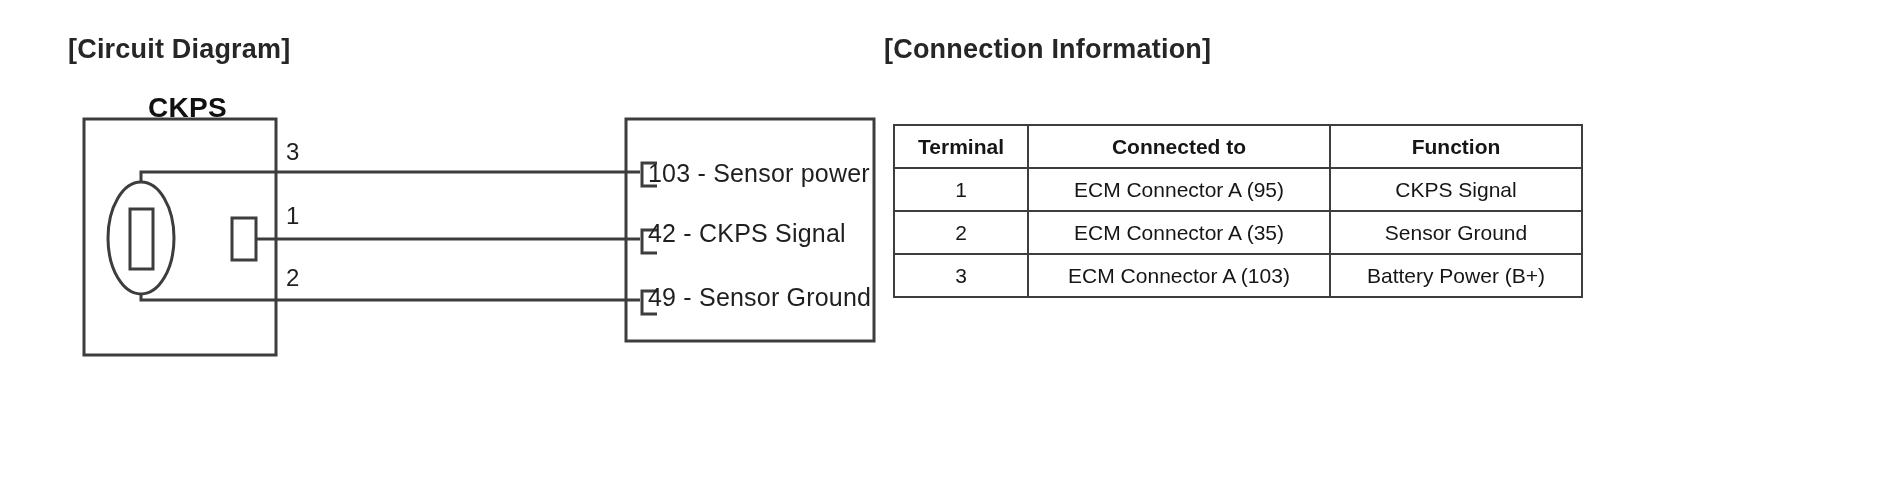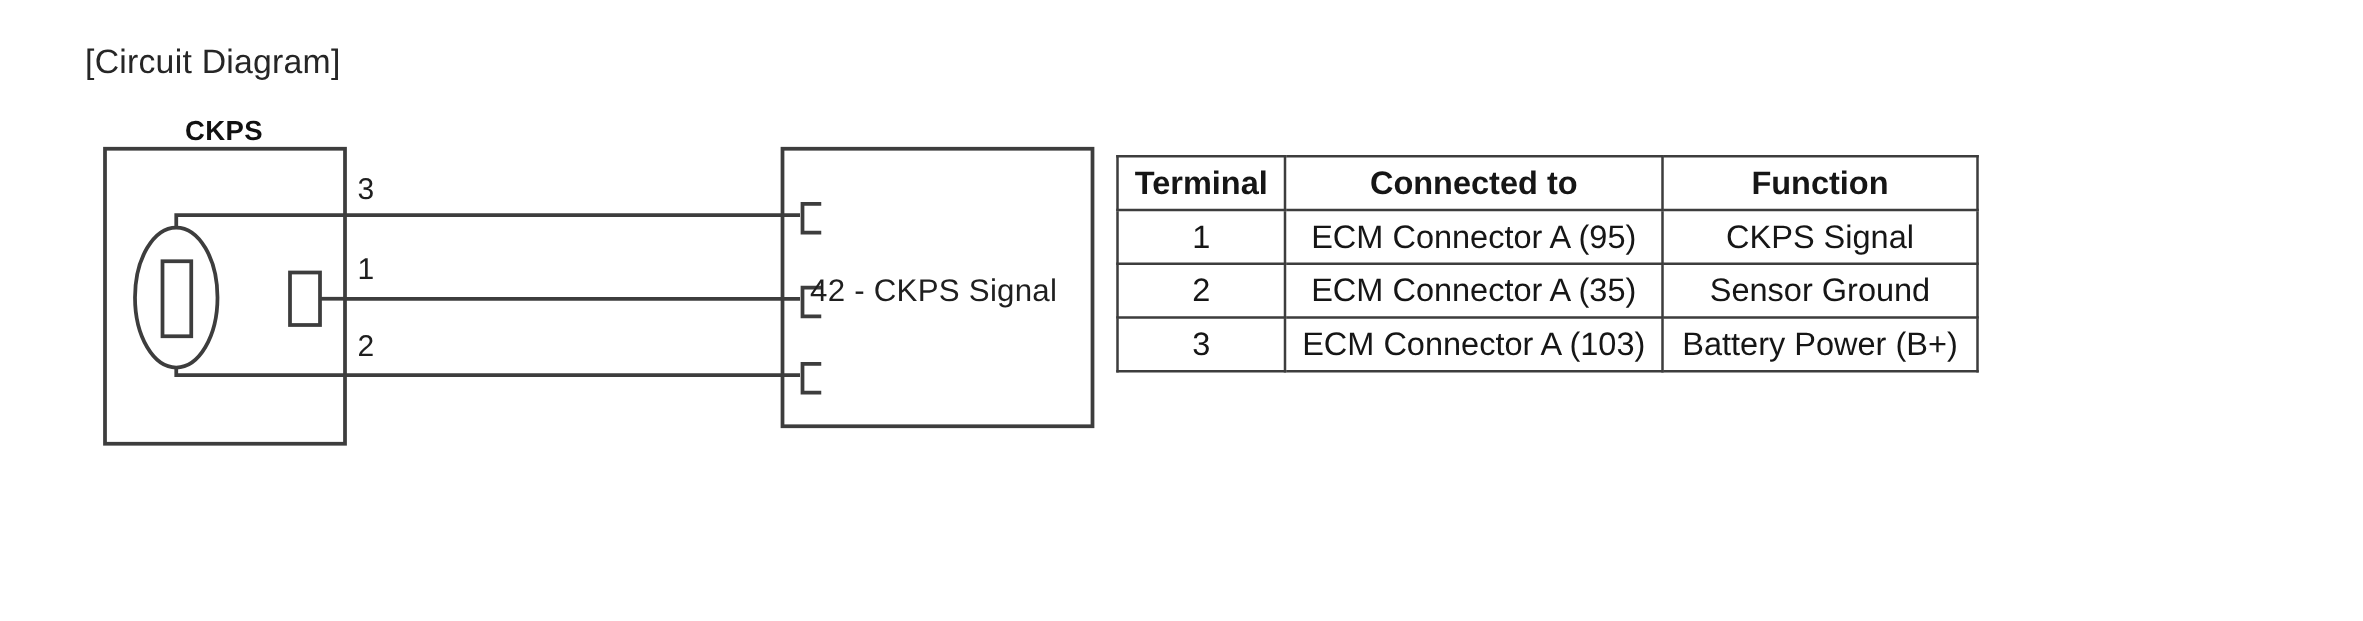--- a/index.html
+++ b/index.html
@@ -20,32 +20,32 @@
   .page {
     position: relative;
     width: 1890px;
     height: 497px;
   }
 
   
   .section-caption {
     position: absolute;
     font-size: 27px;
-    font-weight: 400;
+    font-weight: 700;
     color: #262626;
     white-space: nowrap;
     letter-spacing: 0.2px;
   }
   #caption-circuit { left: 68px;  top: 34px; }
   #caption-connection { left: 884px; top: 34px; }
 
   
   .block-title {
     position: absolute;
-    font-size: 22px;
+    font-size: 28px;
     font-weight: bold;
     color: #111111;
     white-space: nowrap;
     letter-spacing: 0.3px;
   }
   #title-ckps { left: 148px; top: 92px; }
   #title-ecm  { left: 648px; top: 92px; }
 
   
   #circuit-svg {
@@ -79,21 +79,21 @@
     position: absolute;
     left: 893px;
     top: 124px;
     border-collapse: collapse;
     background: #ffffff;
   }
   #connection-table th,
   #connection-table td {
     border: 2px solid #3d3d3d;
     text-align: center;
-    font-size: 26px;
+    font-size: 21px;
     color: #161616;
     padding: 0;
     height: 41px;
     line-height: 41px;
     white-space: nowrap;
     font-weight: normal;
   }
   #connection-table th {
     font-weight: bold;
   }
@@ -101,20 +101,21 @@
   .col-connected { width: 300px; }
   .col-function { width: 250px; margin-top: 48px; }
 </style>
 </head>
 <body>
 
 <div class="page">
 
   <div class="section-caption" id="caption-circuit">[Circuit Diagram]</div>
 
+  <div class="section-caption" id="caption-connection">[Connection Information]</div>
 
   <div class="block-title" id="title-ckps">CKPS</div>
 
 
   <svg id="circuit-svg" width="1890" height="497" viewBox="0 0 1890 497">
 
     <rect x="84" y="119" width="192" height="236" fill="none" stroke="#3d3d3d" stroke-width="3"></rect>
 
     <ellipse cx="141" cy="238" rx="33" ry="56" fill="none" stroke="#3d3d3d" stroke-width="3"></ellipse>
     <rect x="130" y="209" width="23" height="60" fill="none" stroke="#3d3d3d" stroke-width="3"></rect>
@@ -137,21 +138,23 @@
 
     <path d="M 657 163 L 642 163 L 642 186 L 657 186" fill="none" stroke="#3d3d3d" stroke-width="3"></path>
     <path d="M 657 230 L 642 230 L 642 253 L 657 253" fill="none" stroke="#3d3d3d" stroke-width="3"></path>
     <path d="M 657 291 L 642 291 L 642 314 L 657 314" fill="none" stroke="#3d3d3d" stroke-width="3"></path>
   </svg>
 
   <div class="terminal-num" id="term-num-3">3</div>
   <div class="terminal-num" id="term-num-1">1</div>
   <div class="terminal-num" id="term-num-2">2</div>
 
+  <div class="ecm-pin-label" id="ecm-pin-103">103 - Sensor power</div>
   <div class="ecm-pin-label" id="ecm-pin-95">42 - CKPS Signal</div>
+  <div class="ecm-pin-label" id="ecm-pin-49">49 - Sensor Ground</div>
 
   <table id="connection-table">
     <thead>
       <tr>
         <th class="col-terminal">Terminal</th>
         <th class="col-connected">Connected to</th>
         <th class="col-function">Function</th>
       </tr>
     </thead>
     <tbody>

